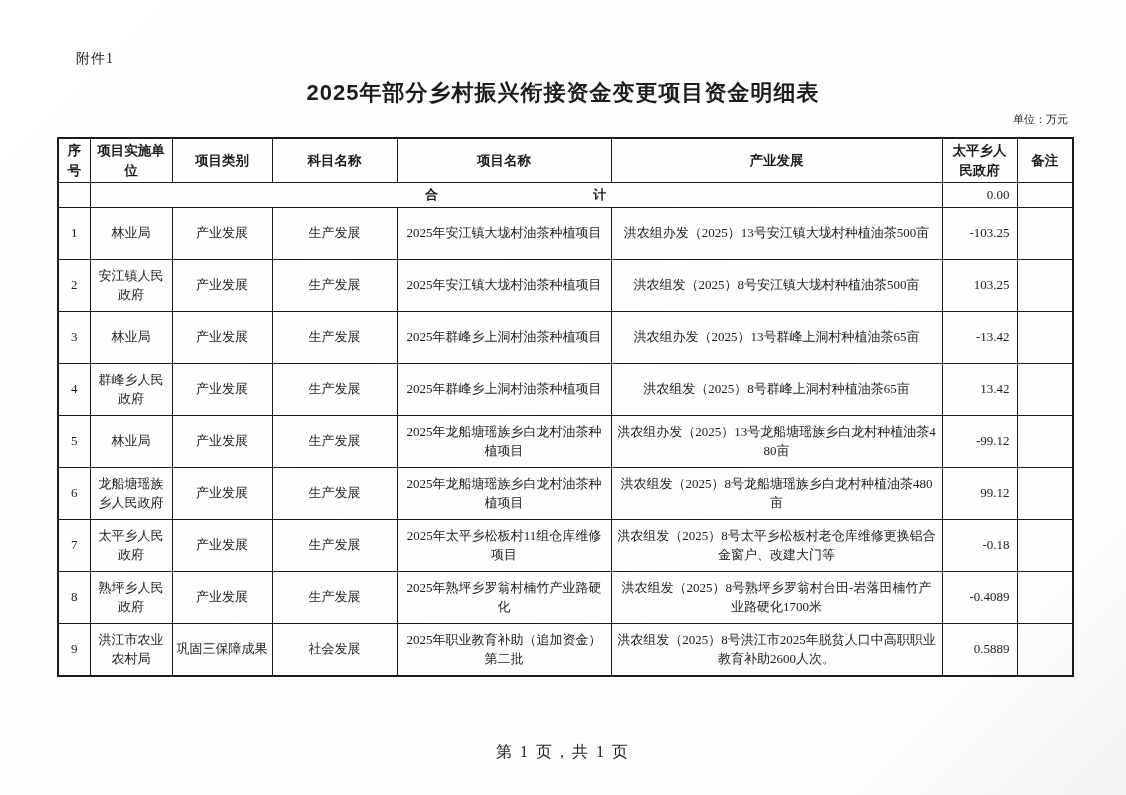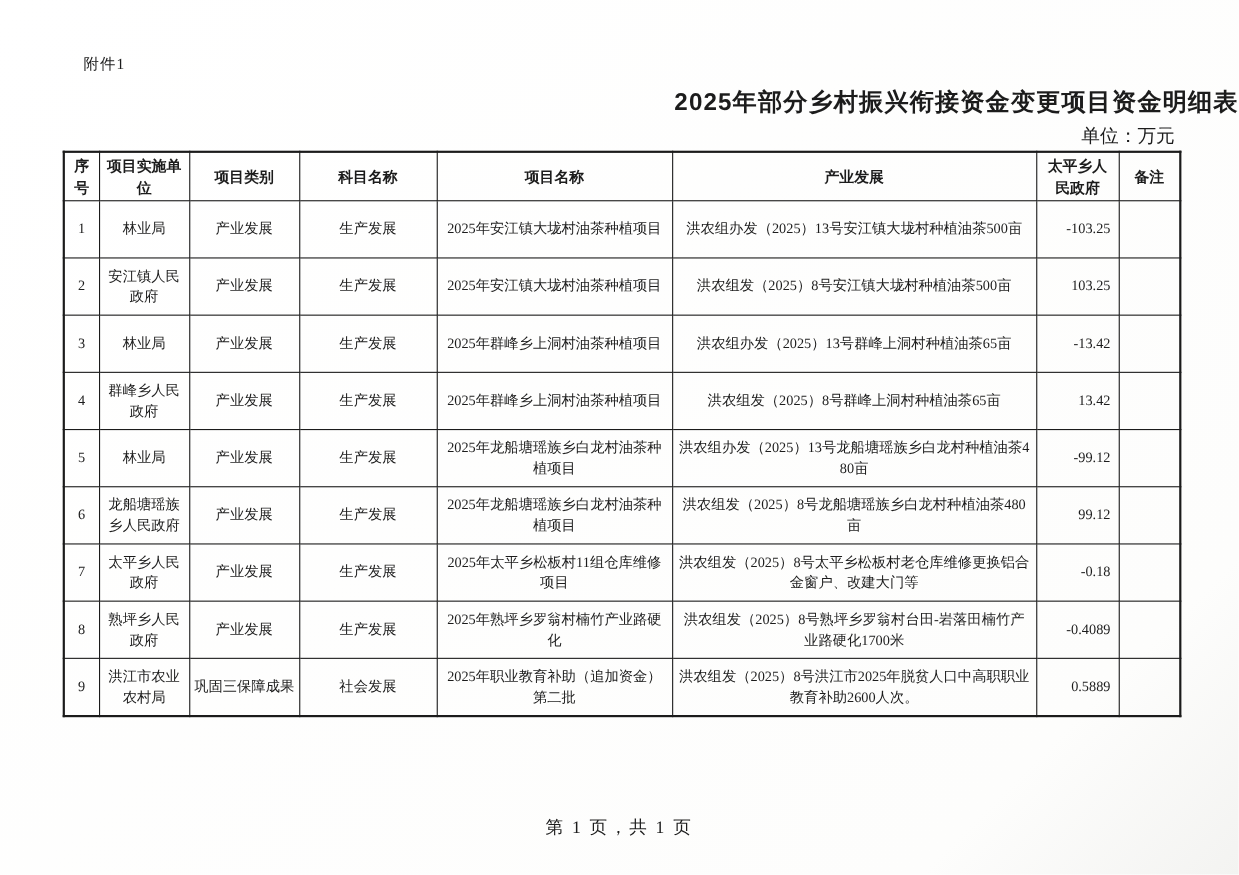--- a/index.html
+++ b/index.html
@@ -21,31 +21,31 @@
     left: 76px;
     top: 50px;
     font-size: 14px;
     letter-spacing: 1px;
   }
   .page-title {
     position: absolute;
     left: 0;
     right: 0;
     top: 78px;
-    text-align: right;
+    text-align: center;
     font-family: "Liberation Sans", "DejaVu Sans", sans-serif;
     font-weight: 700;
     font-size: 22px;
     letter-spacing: 1px;
   }
   .unit-label {
     position: absolute;
     right: 58px;
     top: 112px;
-    font-size: 17px;
+    font-size: 11px;
   }
   .fund-table {
     position: absolute;
     left: 57px;
     top: 137px;
     width: 1015px;
     border-collapse: collapse;
     table-layout: fixed;
     font-size: 13px;
     border: 2px solid #1b1b1b;
@@ -111,20 +111,26 @@
         <th>项目实施单位</th>
         <th>项目类别</th>
         <th>科目名称</th>
         <th>项目名称</th>
         <th>产业发展</th>
         <th>太平乡人民政府</th>
         <th>备注</th>
       </tr>
     </thead>
   <tbody>
+      <tr class="total-row">
+        <td class="c-center"></td>
+        <td colspan="5" class="total-label">合 计</td>
+        <td class="c-right">0.00</td>
+        <td class="c-center"></td>
+      </tr>
       <tr class="data-row">
         <td class="c-center">1</td>
         <td class="c-center">林业局</td>
         <td class="c-center">产业发展</td>
         <td class="c-center">生产发展</td>
         <td class="c-left">2025年安江镇大垅村油茶种植项目</td>
         <td class="c-left">洪农组办发（2025）13号安江镇大垅村种植油茶500亩</td>
         <td class="c-right">-103.25</td>
         <td class="c-center"></td>
       </tr>

